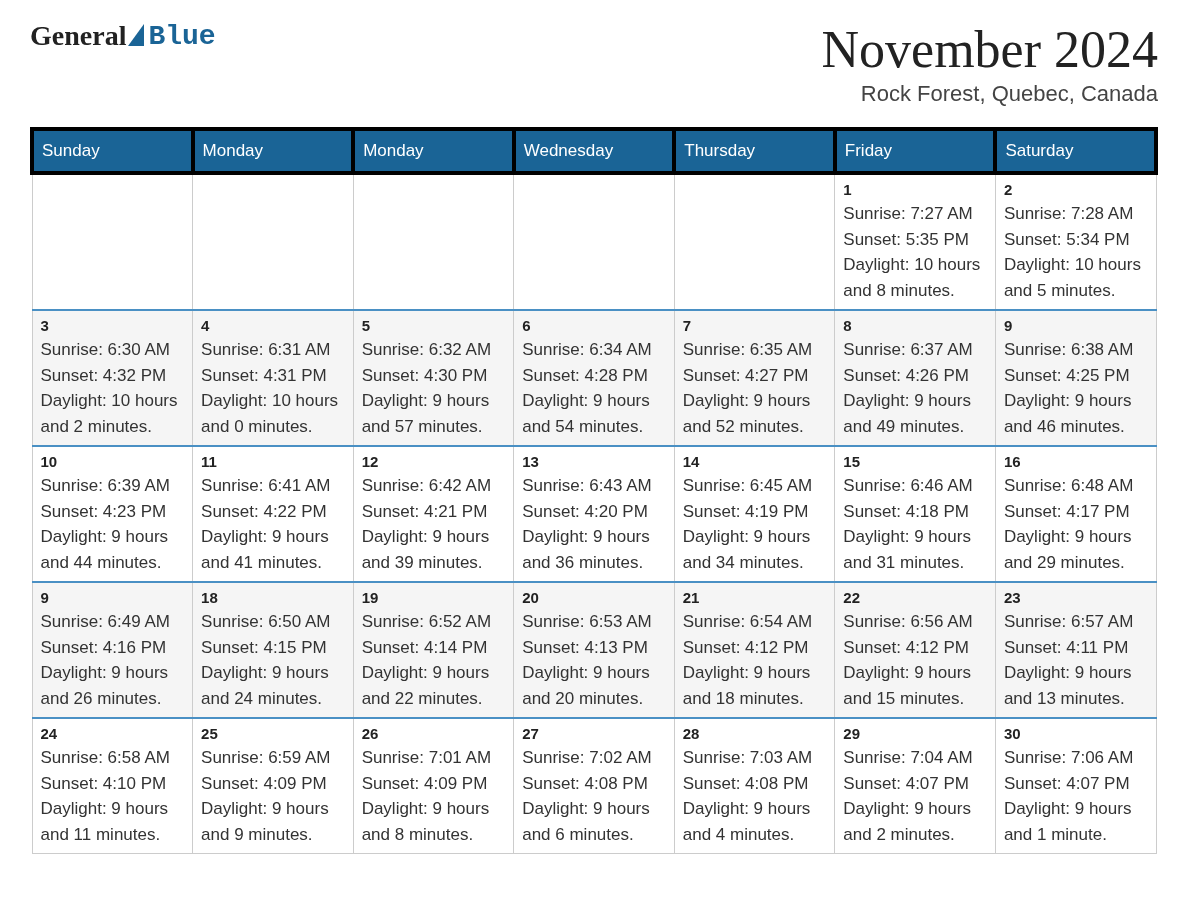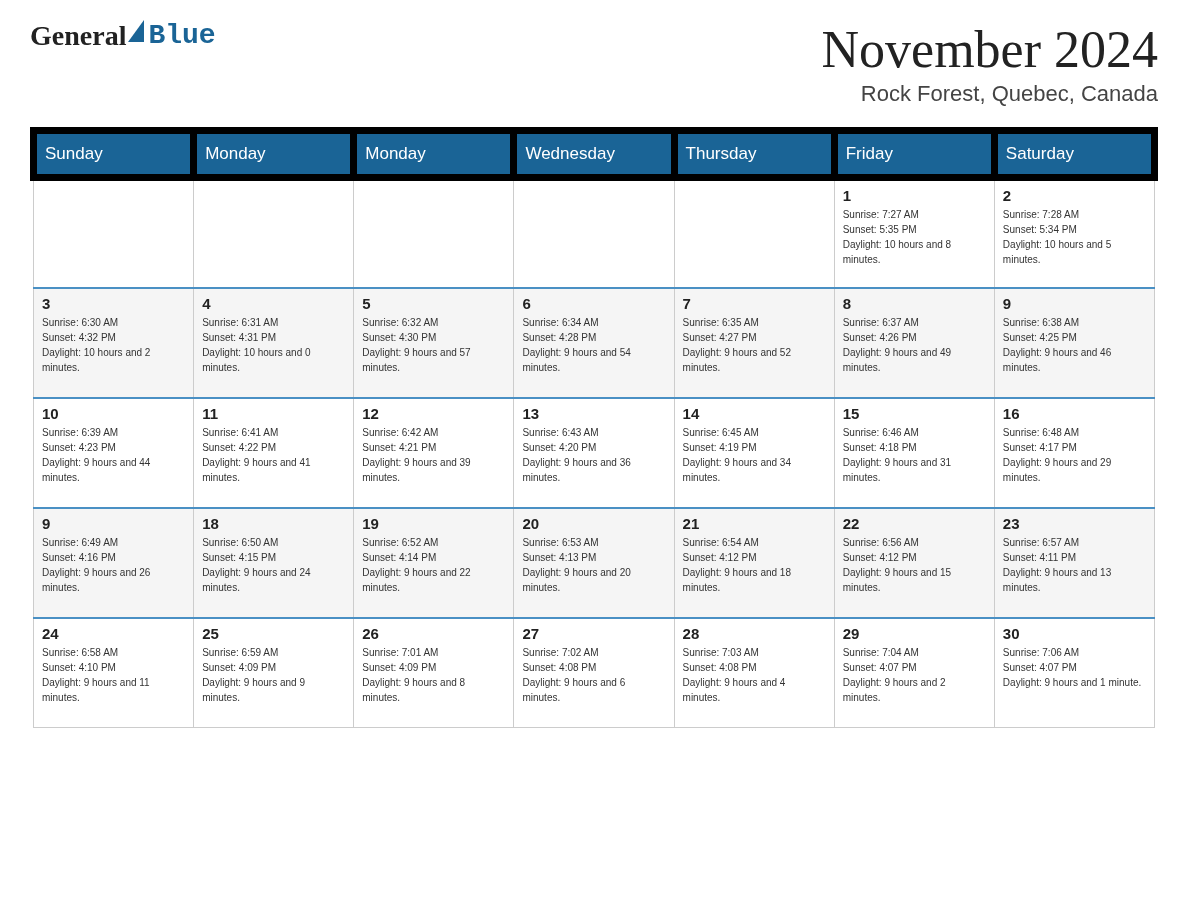--- a/index.html
+++ b/index.html
@@ -16,21 +16,21 @@
       align-items: flex-start;
       margin-bottom: 20px;
     }
     .logo {
       display: flex;
       flex-direction: column;
       align-items: flex-start;
     }
     .logo-text {
       display: flex;
-      align-items: flex-start;
+      align-items: center;
     }
     .logo-general {
       font-size: 28px;
       font-weight: bold;
       color: #222;
       font-family: Georgia, serif;
     }
     .logo-triangle {
       width: 0;
       height: 0;
@@ -66,21 +66,21 @@
       border-collapse: collapse;
       table-layout: fixed;
     }
     .calendar th {
       background-color: #1a6496;
       color: #fff;
       font-size: 17px;
       font-weight: normal;
       padding: 10px 8px;
       text-align: left;
-      border: 7px solid #000000;
+      border: 4px solid #000000;
     }
     .calendar td {
       border: 1px solid #ccc;
       vertical-align: top;
       padding: 6px 8px;
       height: 110px;
       font-size: 13px;
       color: #333;
       background: #fff;
     }
@@ -88,21 +88,21 @@
       background: #f5f5f5;
     }
     .day-number {
       font-size: 15px;
       font-weight: bold;
       color: #222;
       display: block;
       margin-bottom: 3px;
     }
     .day-info {
-      font-size: 10px;
+      font-size: 17px;
       line-height: 1.5;
       color: #333;
     }
     .empty-cell {
       background: #f9f9f9;
     }
     .week-row td {
       border-top: 2px solid #4a90c4;
     }
   </style>

